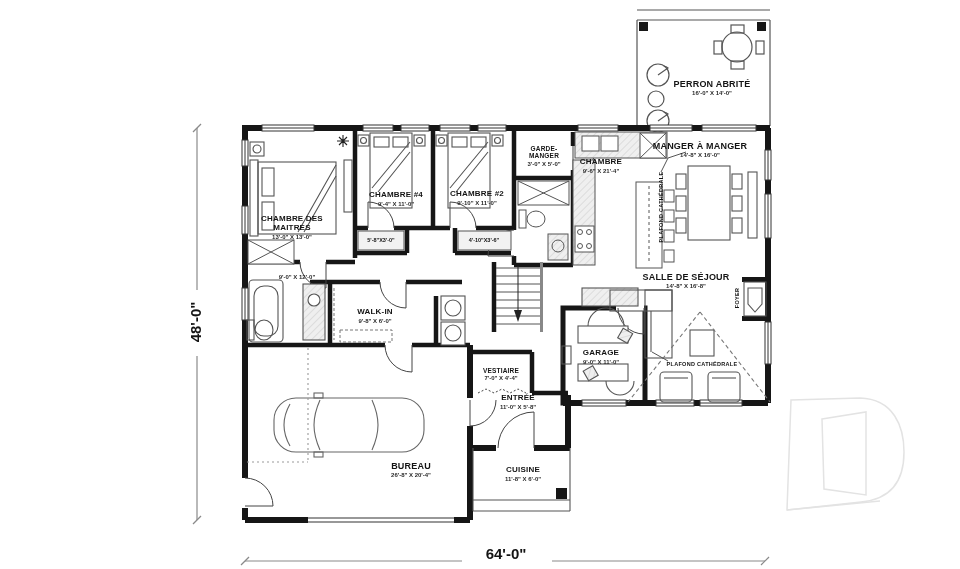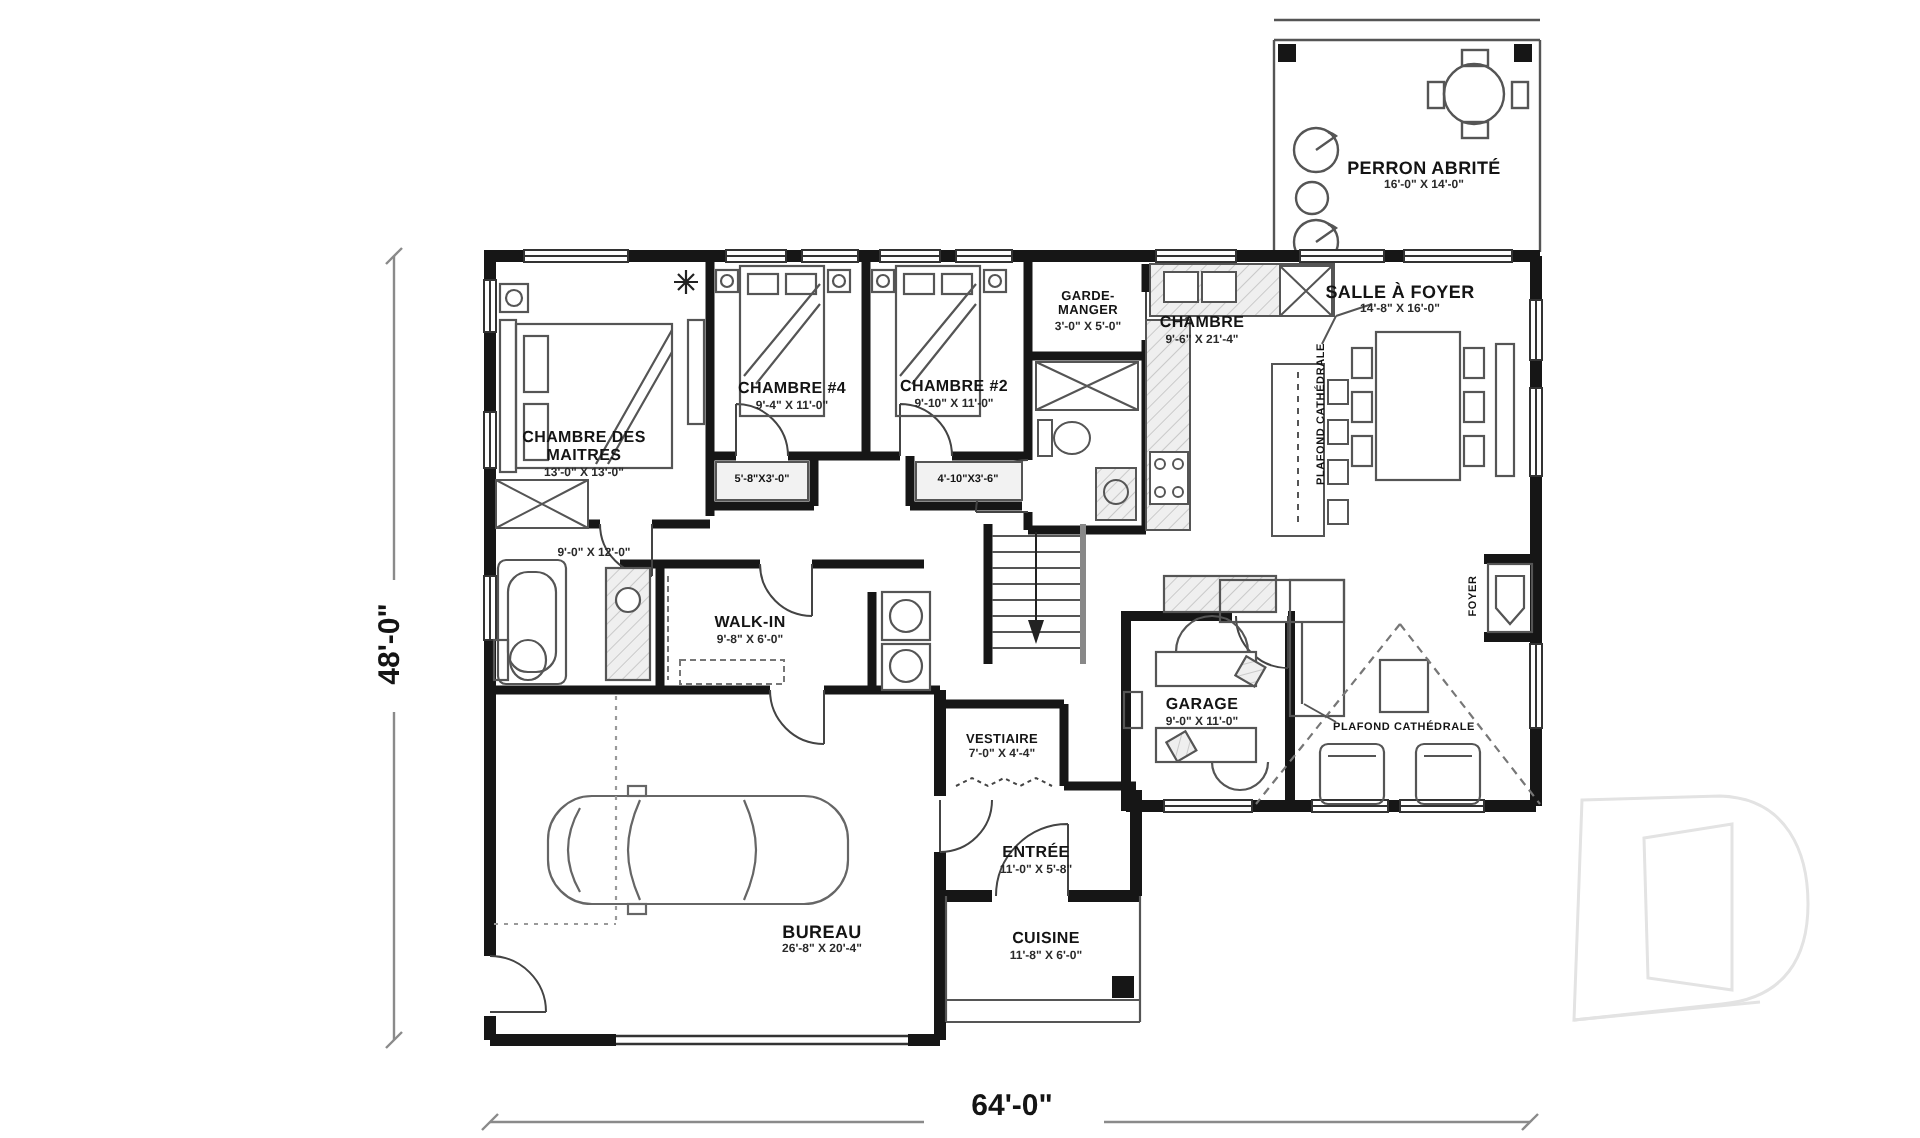--- a/index.html
+++ b/index.html
@@ -373,45 +373,49 @@
   <div class="rname">GARDE-MANGER</div>
   <div class="rsize">3'-0" X 5'-0"</div>
 </div>
 
 <div class="lbl" style="left:601px;top:166px;width:70px">
   <div class="rname">CHAMBRE</div>
   <div class="rsize">9'-6" X 21'-4"</div>
 </div>
 
 <div class="lbl lg" style="left:700px;top:150px;width:120px">
-  <div class="rname">SALLE À FOYER</div>
+  <div class="rname">MANGER À MANGER</div>
   <div class="rsize">14'-8" X 16'-0"</div>
 </div>
 
+<div class="lbl lg" style="left:686px;top:281px;width:130px">
+  <div class="rname">SALLE DE SÉJOUR</div>
+  <div class="rsize">14'-8" X 16'-8"</div>
+</div>
 
 <div class="lbl" style="left:297px;top:277px">
   <div class="rsize" style="font-size:6px">9'-0" X 12'-0"</div>
 </div>
 
 <div class="lbl" style="left:375px;top:316px;width:60px">
   <div class="rname">WALK-IN</div>
   <div class="rsize">9'-8" X 6'-0"</div>
 </div>
 
 <div class="lbl sm" style="left:501px;top:374px;width:60px">
   <div class="rname">VESTIAIRE</div>
   <div class="rsize">7'-0" X 4'-4"</div>
 </div>
 
 <div class="lbl" style="left:601px;top:357px;width:70px">
   <div class="rname">GARAGE</div>
   <div class="rsize">9'-0" X 11'-0"</div>
 </div>
 
-<div class="lbl" style="left:518px;top:431px;width:70px">
+<div class="lbl" style="left:518px;top:402px;width:70px">
   <div class="rname">ENTRÉE</div>
   <div class="rsize">11'-0" X 5'-8"</div>
 </div>
 
 <div class="lbl lg" style="left:411px;top:470px;width:90px">
   <div class="rname">BUREAU</div>
   <div class="rsize">26'-8" X 20'-4"</div>
 </div>
 
 <div class="lbl" style="left:523px;top:474px;width:70px">

